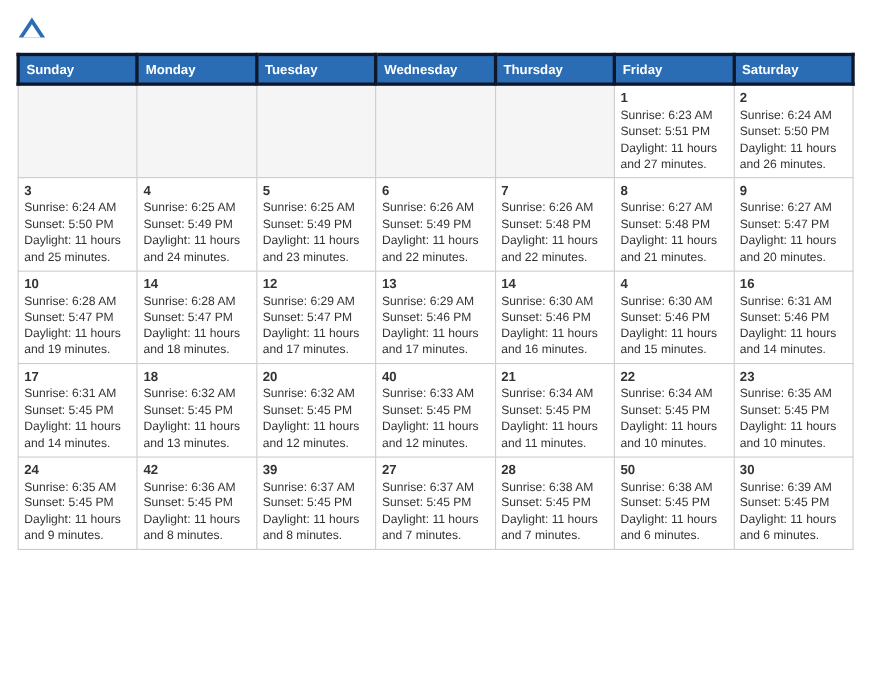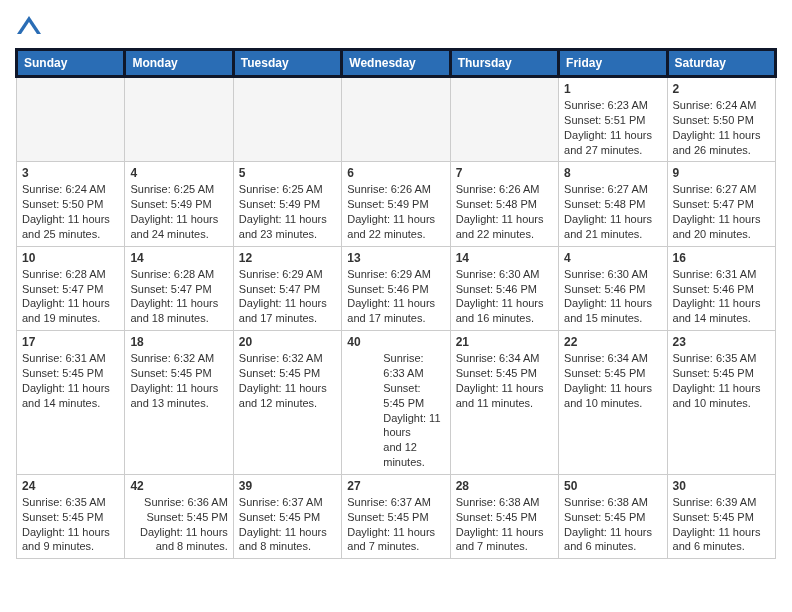--- a/index.html
+++ b/index.html
@@ -261,21 +261,21 @@
           </td>
           <td>
             <span class="day-num">20</span>
             <div class="cell-text" style="white-space: pre-line;">Sunrise: 6:32 AM
 Sunset: 5:45 PM
 Daylight: 11 hours
 and 12 minutes.</div>
           </td>
           <td>
             <span class="day-num">40</span>
-            <div class="cell-text" style="white-space: pre-line; margin-left: 36px;">Sunrise: 6:33 AM
+            <div class="cell-text" style="white-space: pre-line;">Sunrise: 6:33 AM
 Sunset: 5:45 PM
 Daylight: 11 hours
 and 12 minutes.</div>
           </td>
           <td>
             <span class="day-num">21</span>
             <div class="cell-text" style="white-space: pre-line;">Sunrise: 6:34 AM
 Sunset: 5:45 PM
 Daylight: 11 hours
 and 11 minutes.</div>
@@ -298,21 +298,21 @@
         <tr>
           <td>
             <span class="day-num">24</span>
             <div class="cell-text" style="white-space: pre-line;">Sunrise: 6:35 AM
 Sunset: 5:45 PM
 Daylight: 11 hours
 and 9 minutes.</div>
           </td>
           <td>
             <span class="day-num">42</span>
-            <div class="cell-text" style="white-space: pre-line; text-align: right;">Sunrise: 6:36 AM
+            <div class="cell-text" style="white-space: pre-line;">Sunrise: 6:36 AM
 Sunset: 5:45 PM
 Daylight: 11 hours
 and 8 minutes.</div>
           </td>
           <td>
             <span class="day-num">39</span>
             <div class="cell-text" style="white-space: pre-line;">Sunrise: 6:37 AM
 Sunset: 5:45 PM
 Daylight: 11 hours
 and 8 minutes.</div>

